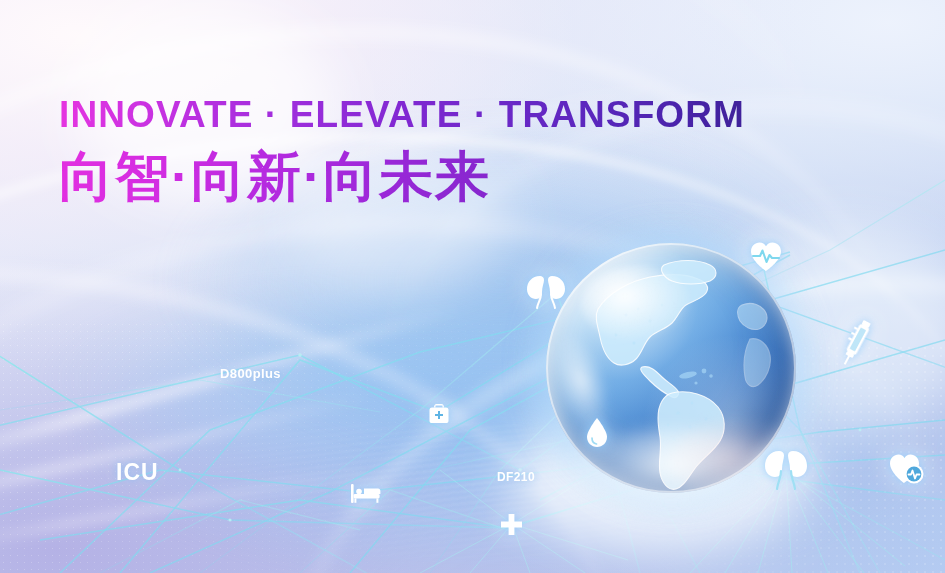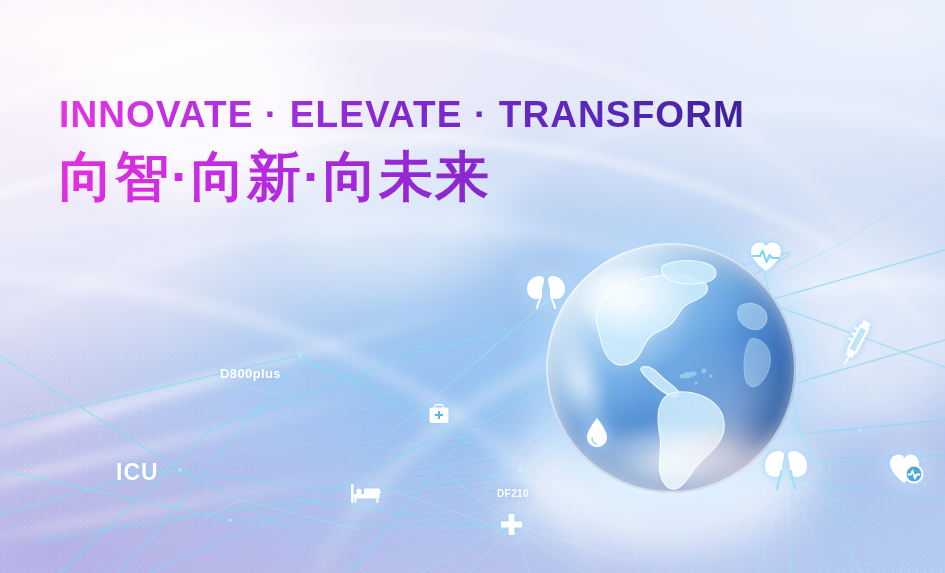--- a/index.html
+++ b/index.html
@@ -211,21 +211,21 @@
   .lbl {
     position:absolute;
     color:#ffffff;
     font-weight:700;
     letter-spacing:.4px;
     text-shadow:0 0 7px rgba(120,180,240,0.75), 0 0 16px rgba(255,255,255,0.45);
     white-space:nowrap;
   }
   #lbl-d800 { left:195px; top:366px; font-size:13px;margin-left:25px; }
   #lbl-icu  { left:116px; top:459px; font-size:23px; letter-spacing:1px; }
-  #lbl-df210{ left:497px; top:488px; font-size:10px; }
+  #lbl-df210{ left:497px; top:470px; font-size:12px; }
 
   
   #text-block { position:absolute; left:59px; top:96px; }
 
   #headline {
     font-size:37px;
     font-weight:700;
     letter-spacing:1.1px;
     line-height:1.0;
     white-space:nowrap;

